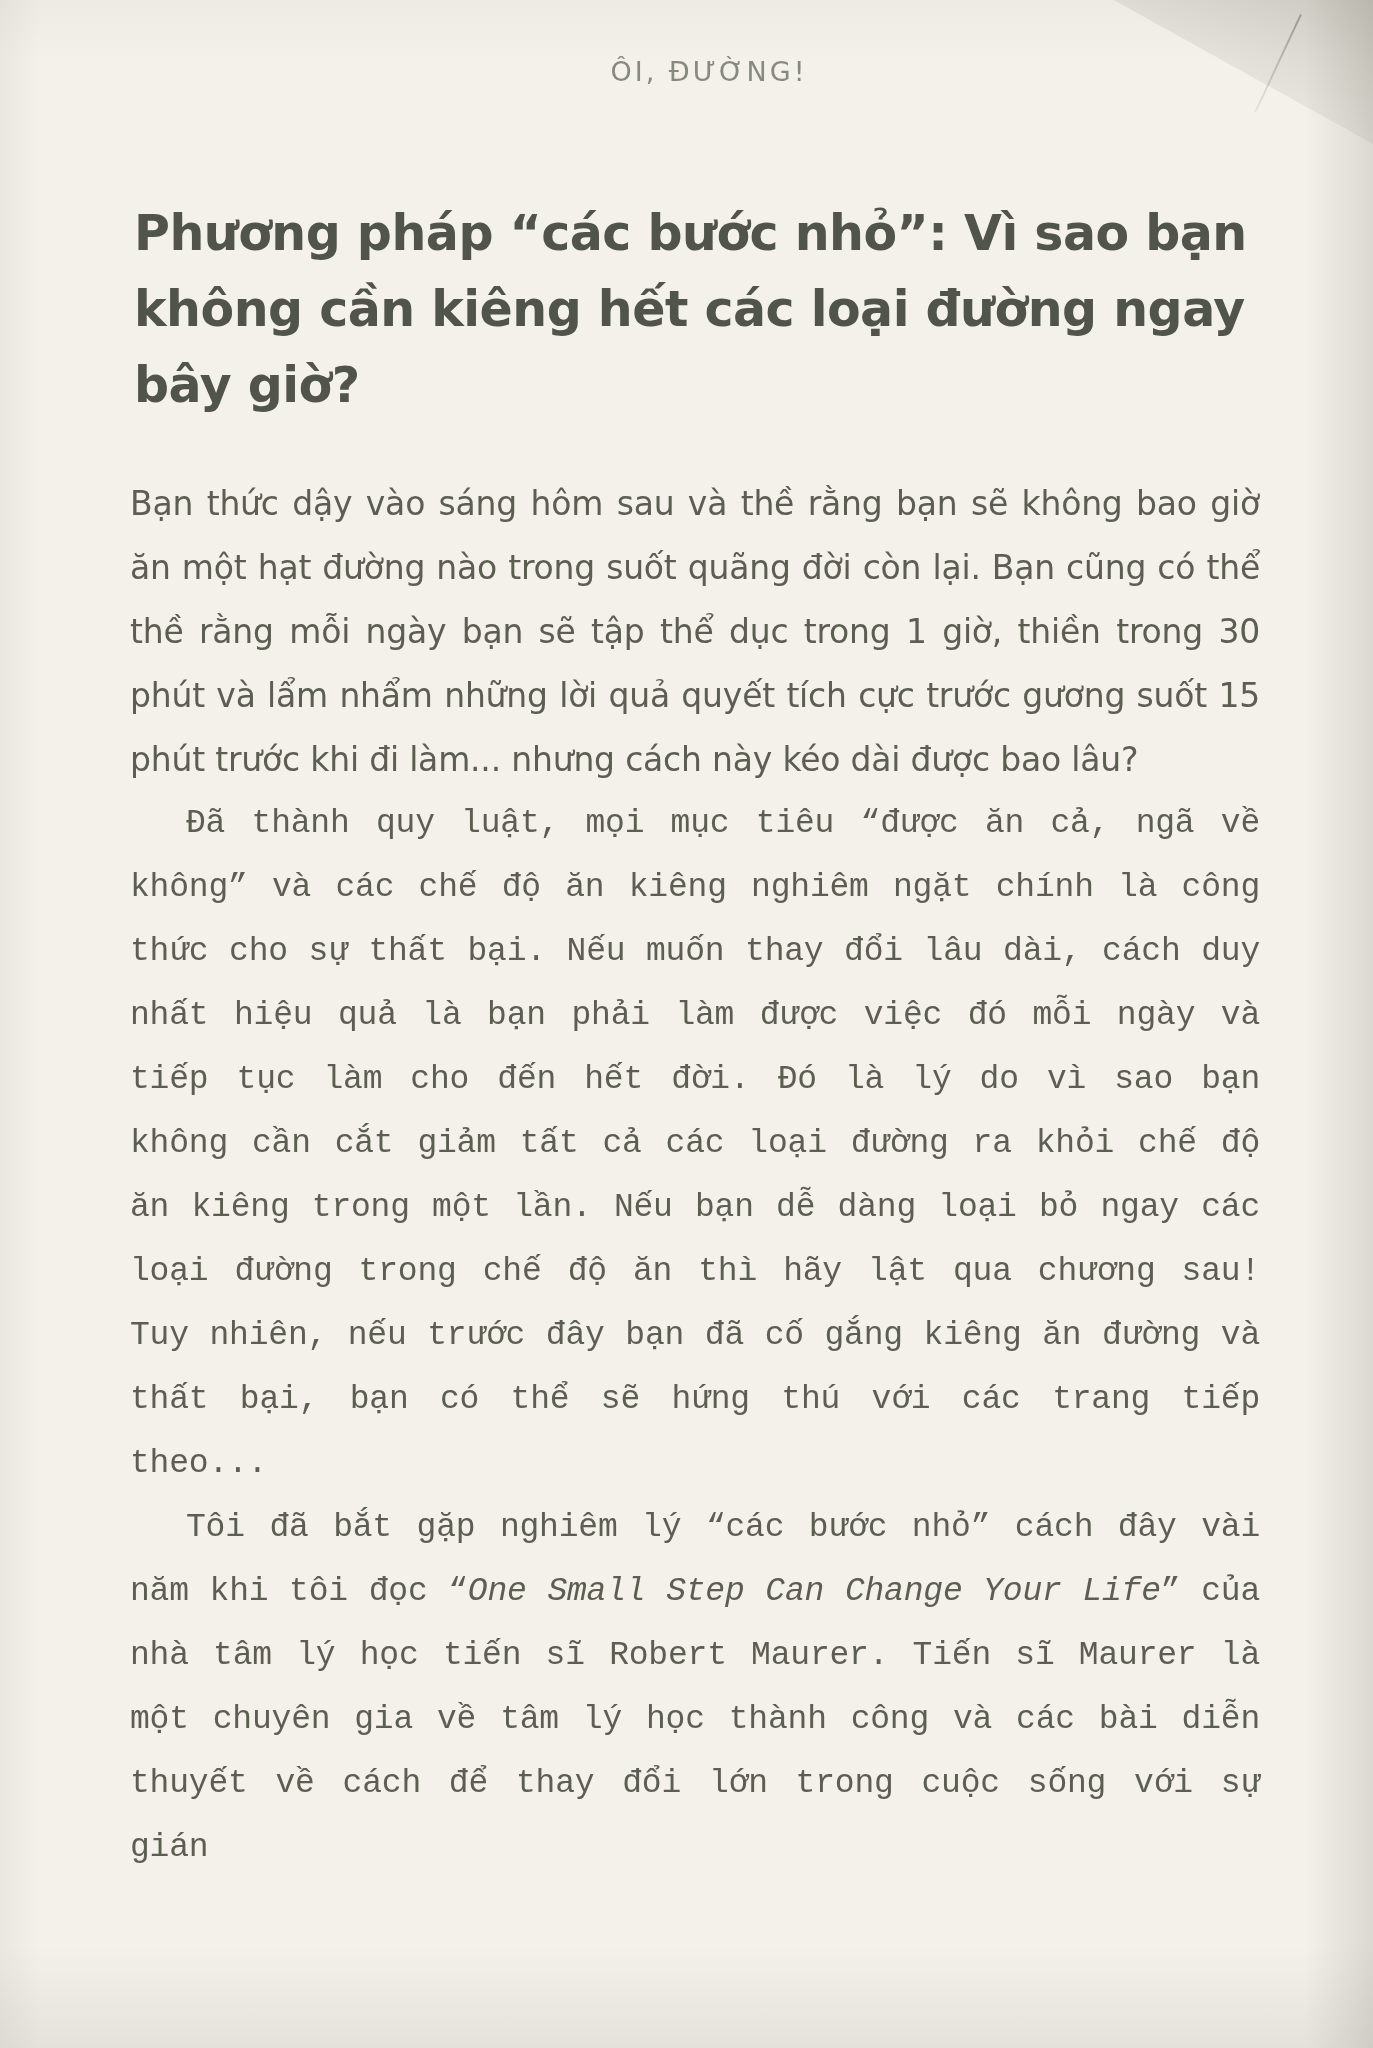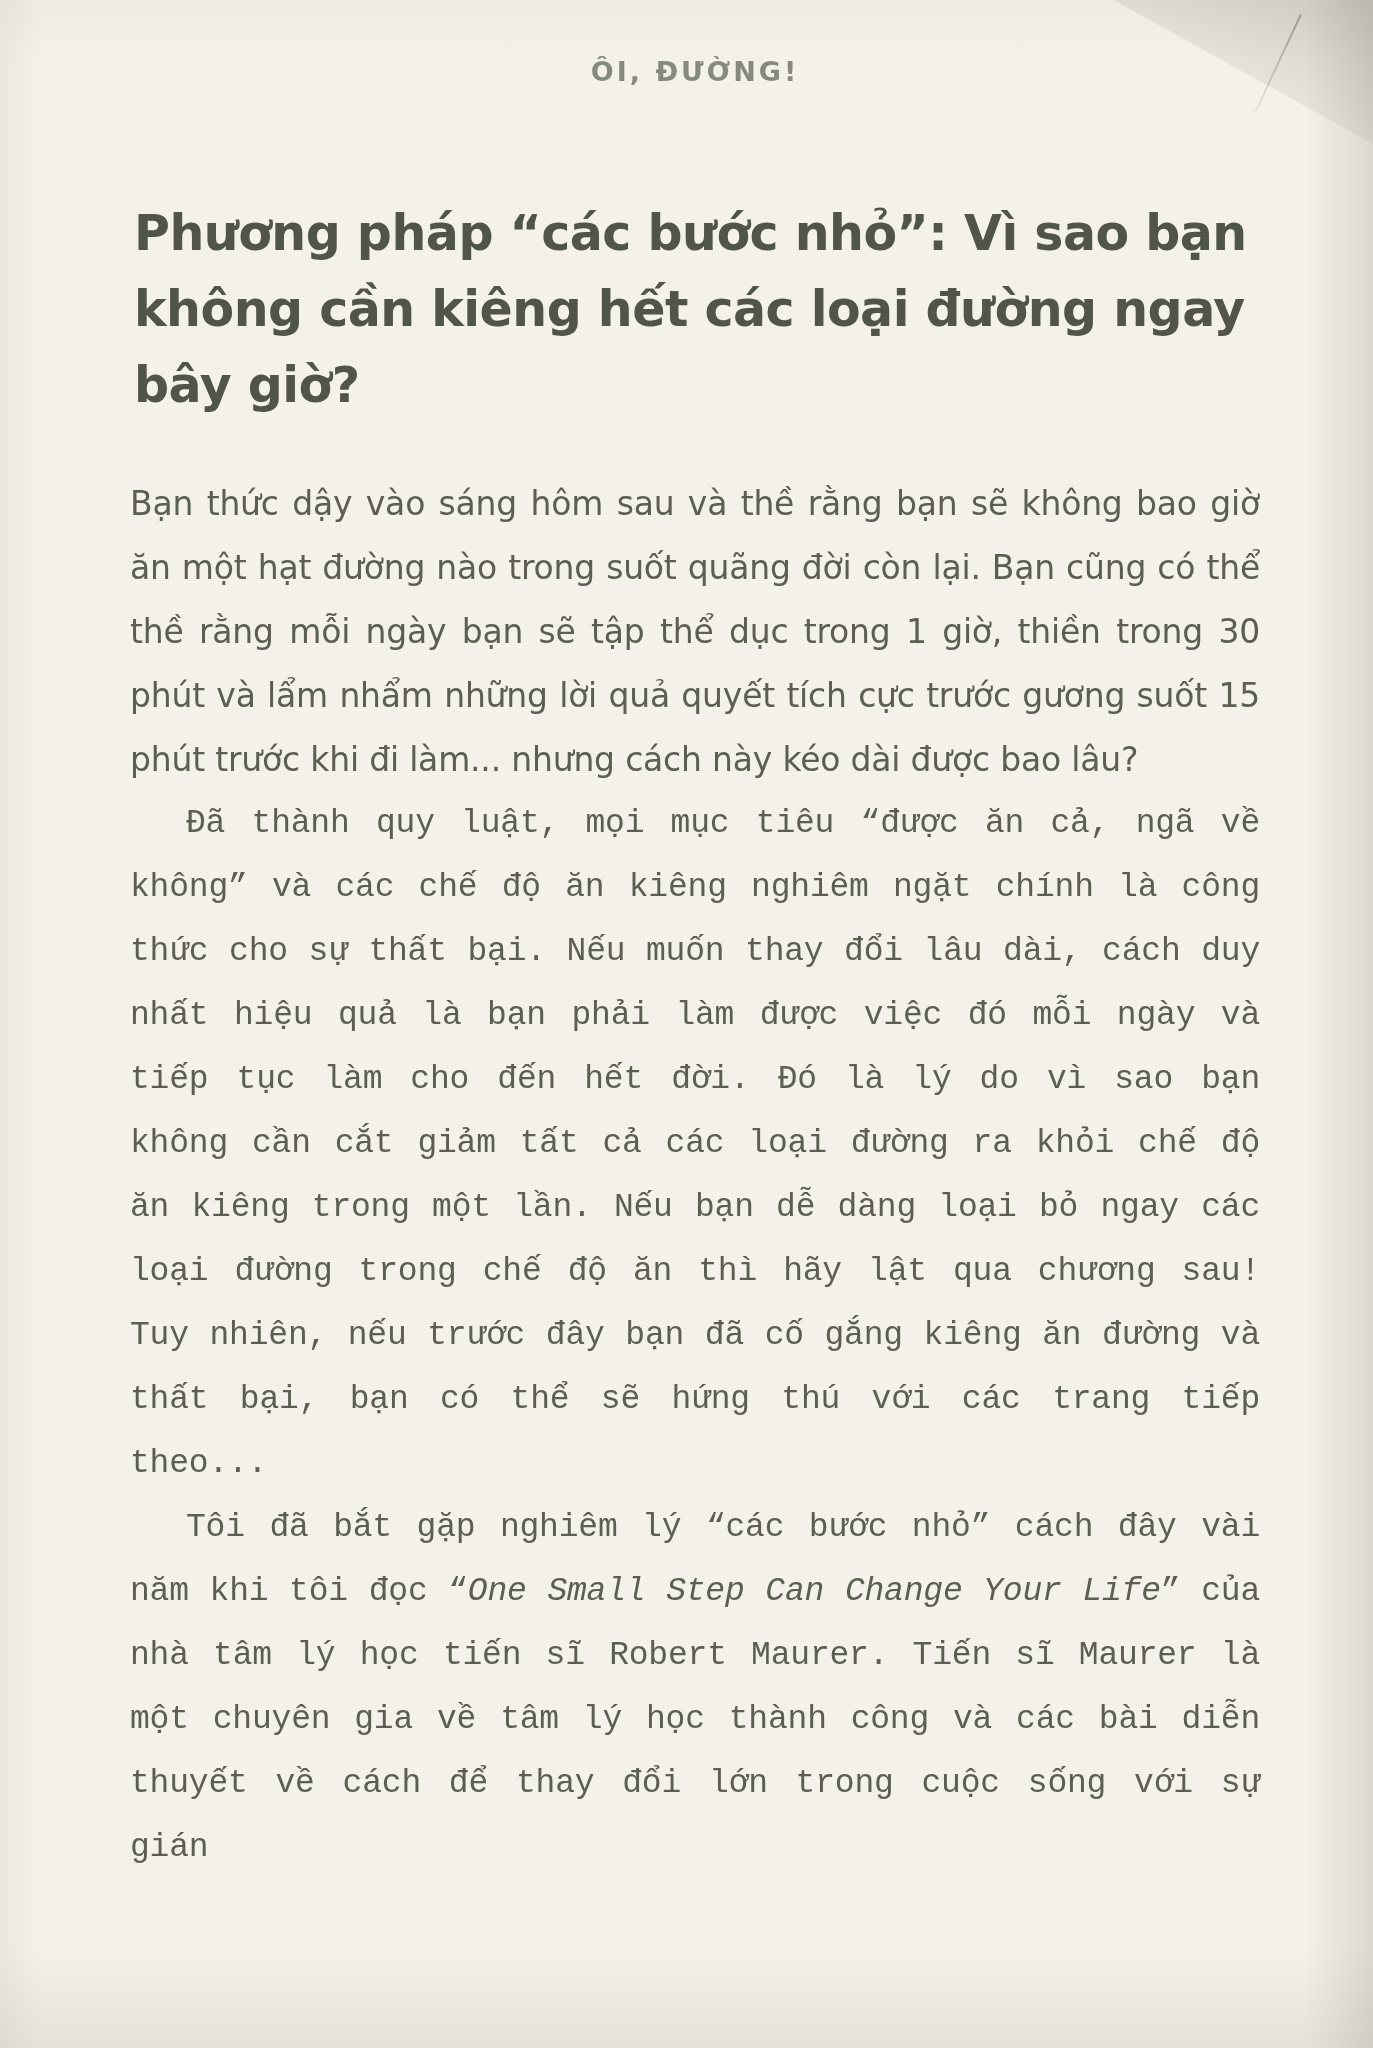--- a/index.html
+++ b/index.html
@@ -34,25 +34,25 @@
     background:linear-gradient(205deg, rgba(128,126,113,0.32) 0%, rgba(128,126,113,0) 60%);
     clip-path:polygon(100% 0, 28% 0, 100% 72%);
   }
   .crease-line{
     position:absolute;left:1300px;top:14px;width:2px;height:108px;
     background:linear-gradient(to bottom, rgba(110,108,96,0.55), rgba(110,108,96,0.1));
     transform:rotate(25deg);transform-origin:top left;
     pointer-events:none;border-radius:2px;
   }
   .running-header{
-    position:absolute;top:56px;left:130px;width:1130px;
+    position:absolute;top:56px;left:144px;width:1130px;
     text-align:center;
     font-size:27px;letter-spacing:3px;
     color:var(--header_ink);
-    font-weight:700;
+    font-weight:400;
   }
   .chapter-title{
     position:absolute;top:196px;left:134px;width:1140px;
     font-size:49px;line-height:76px;font-weight:bold;
     letter-spacing:-0.5px;
     color:var(--title_ink);
   }
   .body-text{
     position:absolute;top:472px;left:130px;width:1130px;
     font-size:33px;line-height:64px;

